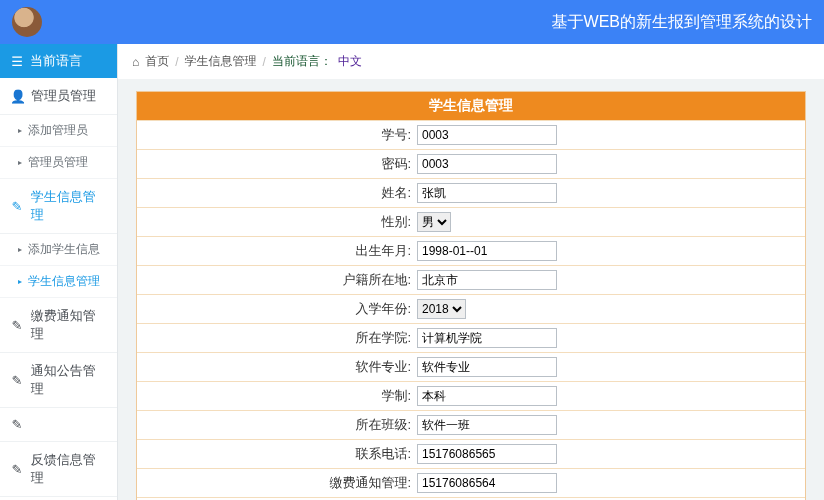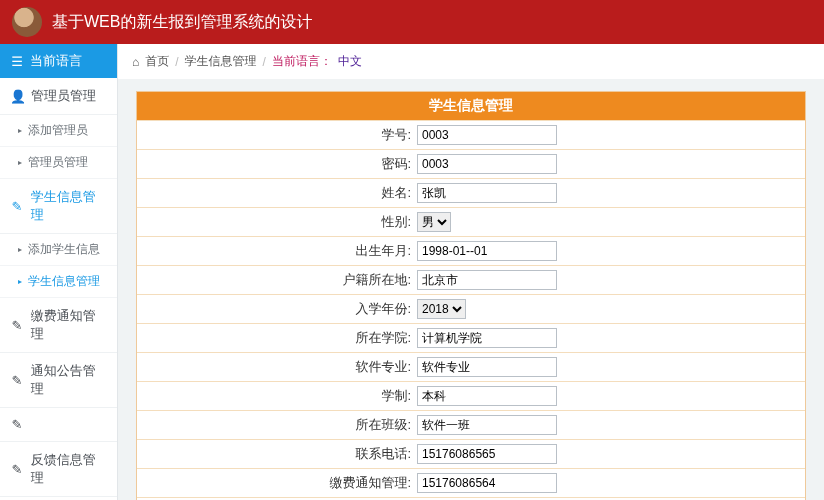--- a/index.html
+++ b/index.html
@@ -1,32 +1,32 @@
 <!DOCTYPE html>
 <html><head>
 <meta charset="utf-8">
 <style>
 * { margin: 0; padding: 0; box-sizing: border-box; }
 body { font-family: "Microsoft YaHei", Arial, sans-serif; font-size: 13px; background: #f0f3f4; color: #333; }
-.header { background: #b91c1c; height: 44px; display: flex; align-items: center; padding: 16px 12px; color: #fff; }
+.header { background: #3b82f6; height: 44px; display: flex; align-items: center; padding: 16px 12px; color: #fff; justify-content: space-between; }
 .avatar { width: 30px; height: 30px; border-radius: 50%; background: radial-gradient(circle at 40% 35%, #d9b38c 0 35%, #8a5a39 38% 100%); margin-right: 10px; }
 .header-title { font-size: 16px; font-weight: 500; }
 .layout { display: flex; height: calc(500px - 44px); }
 .sidebar { width: 118px; background: #fff; border-right: 1px solid #e2e6e9; overflow-y: auto; }
 .side-head { background: #1b9ae4; color: #fff; padding: 8px 10px; display: flex; align-items: center; gap: 6px; font-size: 13px; }
 .side-group { padding: 9px 10px; border-bottom: 1px solid #eef1f3; display: flex; align-items: center; gap: 7px; color: #4a4f55; cursor: pointer; }
 .side-group.active { color: #1b9ae4; }
 .side-sub { padding: 7px 8px 7px 18px; border-bottom: 1px solid #f2f4f6; display: flex; align-items: center; gap: 6px; color: #6a7178; font-size: 12px; cursor: pointer; }
 .side-sub.active { color: #1b9ae4; }
 .caret { font-size: 8px; line-height: 1; }
 .icn { width: 14px; text-align: center; font-size: 13px; }
 .main { flex: 1; overflow-y: auto; }
 .crumb { padding: 9px 14px; background: #fff; font-size: 12px; color: #555; display: flex; align-items: center; gap: 6px; }
 .crumb .sep { color: #bbb; }
-.crumb .lang { color: #be185d; }
+.crumb .lang { color: #14532d; }
 .crumb .lang-val { color: #4c1d95; }
 .panel { margin: 12px 18px 18px 18px; background: #fff; border: 1px solid #efc99a; }
 .panel-head { background: #ee8a1f; color: #fff; text-align: center; padding: 5px 0; font-size: 14px; font-weight: 600; }
 .form-row { display: flex; align-items: center; border-top: 1px solid #f4ddbc; padding: 2px 0; }
 .form-row:first-of-type { border-top: none; }
 .form-label { width: 280px; text-align: right; padding-right: 6px; color: #333; font-size: 13px; }
 .form-field { flex: 1; padding: 2px 0; }
 .form-field input[type="text"], .form-field input[type="password"] { width: 140px; height: 20px; border: 1px solid #b9c0c7; padding: 0 4px; font-size: 12px; }
 .form-field select { height: 20px; border: 1px solid #b9c0c7; font-size: 12px; }
 </style>

